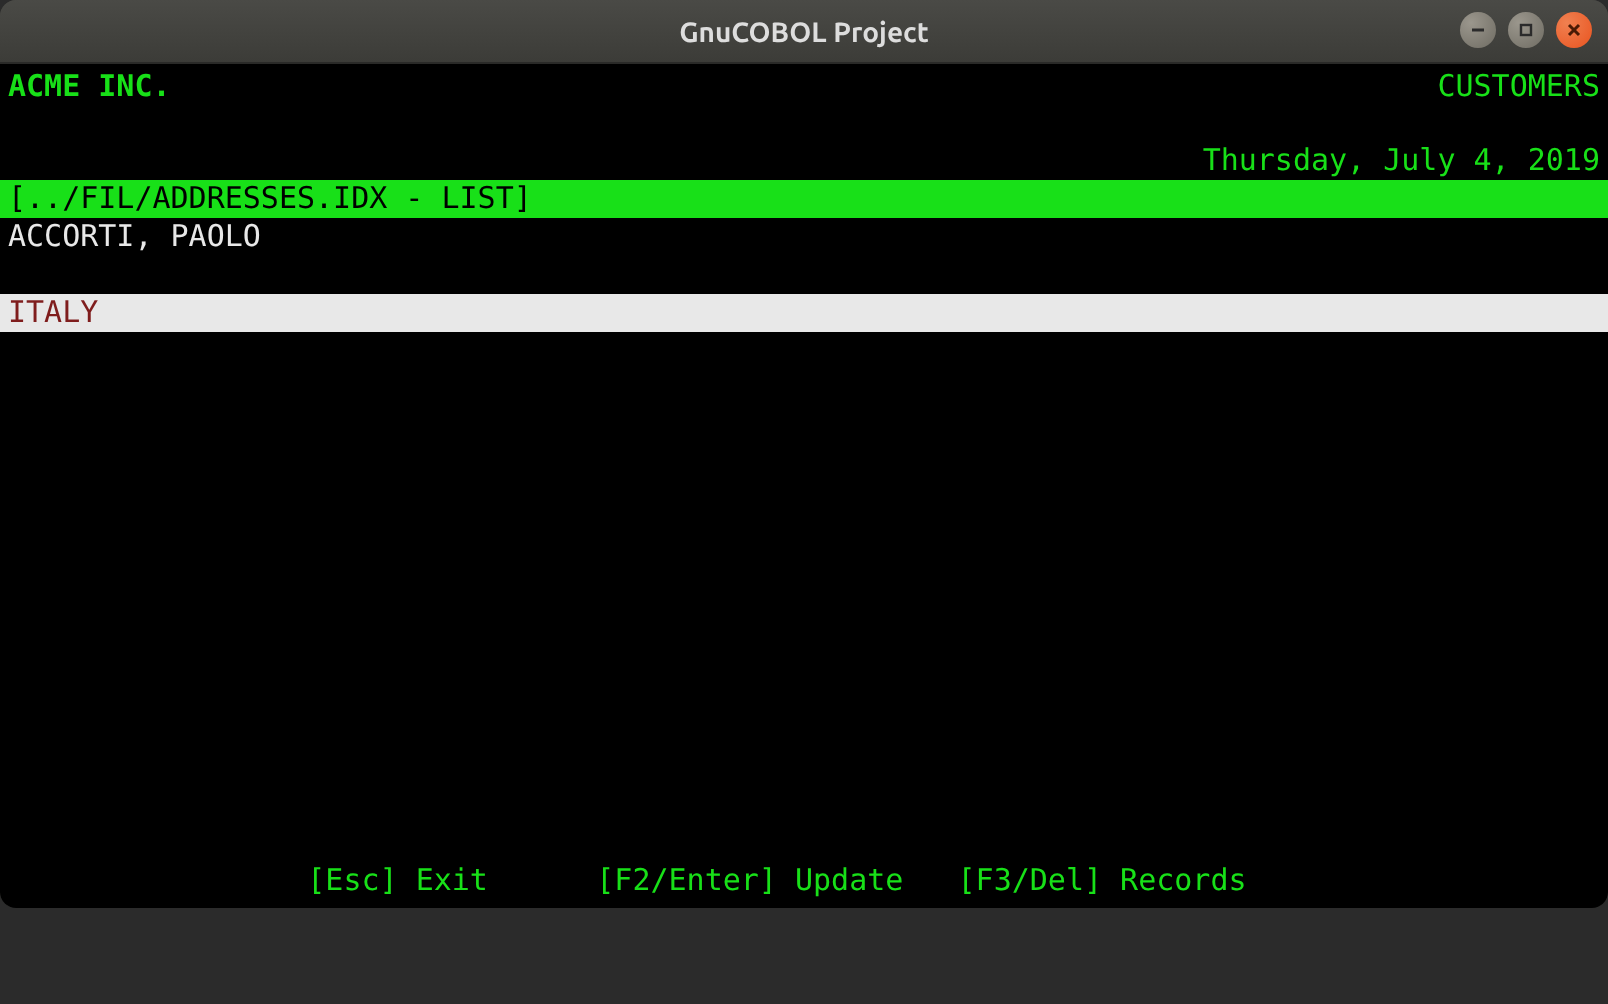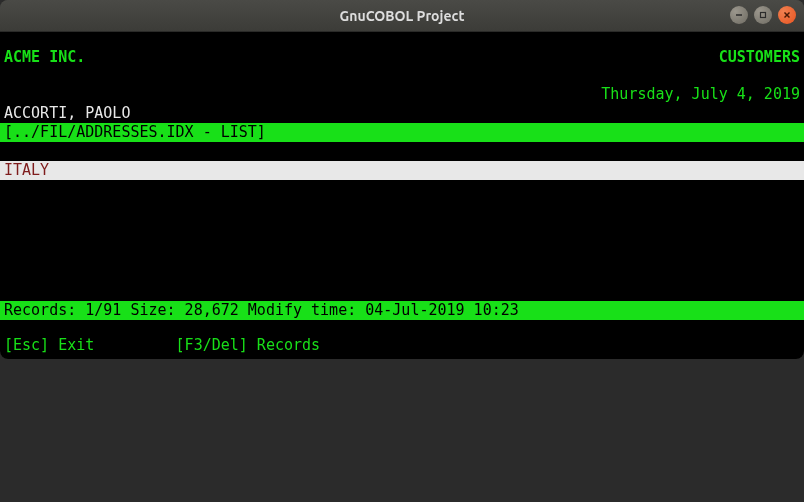--- a/index.html
+++ b/index.html
@@ -6,21 +6,21 @@
   body {
     background: #2b2b2b;
     font-family: "DejaVu Sans Mono", "Courier New", monospace;
     width: 804px;
     height: 502px;
     overflow: hidden;
     font-size: 15px;
   }
   .window {
     width: 804px;
-    height: 359px;
+    height: 454px;
     background: #3b3b37;
     border-radius: 8px;
     overflow: hidden;
     display: flex;
     flex-direction: column;
   }
   .titlebar {
     height: 32px;
     background: linear-gradient(#4a4a46, #3c3c38);
     display: flex;
@@ -65,33 +65,33 @@
     background: #000;
     color: #18e018;
     padding: 0;
     display: flex;
     flex-direction: column;
     line-height: 1.25;
     position: relative;
   }
   .row { white-space: pre; padding: 0 4px; height: 19px; }
 
-  .hdr-line { display: flex; justify-content: space-between; margin-top: 16px; }
+  .hdr-line { display: flex; justify-content: space-between; margin-top: 2px; }
   .hdr-left { color: #18e018; font-weight: bold; }
-  .hdr-right { color: #18e018; font-weight: bold; }
+  .hdr-right { color: #18e018; font-weight: normal; }
 
   .date-line { display:flex; justify-content:flex-end; margin-top:18px; color:#18e018;text-align:right; }
 
   .inv-green { background: #18e018; color: #000; }
   .inv-white { background: #e8e8e8; color: #7f1d1d; }
 
   .spacer { flex: 1; }
 
   .status-green { background: #18e018; color: #000; }
-  .fkeys { display: flex; gap: 0; color: #18e018; padding: 16px 4px 4px 4px; white-space: pre; }
+  .fkeys { display: flex; gap: 0; color: #18e018; padding: 16px 4px 4px 4px; white-space: pre; justify-content: center; }
   .fk { color: #18e018; }
 </style>
 </head>
 <body>
 
 <div class="window">
 
   <div class="titlebar">
     <div class="title">GnuCOBOL Project</div>
     <div class="win-controls">
@@ -118,28 +118,27 @@
 
     <div class="row hdr-line">
       <span class="hdr-left">ACME INC.</span>
       <span class="hdr-right">CUSTOMERS</span>
     </div>
 
     <div class="row date-line">
       <span>Thursday, July 4, 2019</span>
     </div>
 
+    <div class="row inv-green">[../FIL/ADDRESSES.IDX - LIST]</div>
+
     <div class="row" style="color:#e8e8e8;">ACCORTI, PAOLO</div>
-
-    <div class="row inv-green">[../FIL/ADDRESSES.IDX - LIST]</div>
 
     <div class="row"> </div>
 
     <div class="row inv-white">ITALY</div>
 
     <div class="spacer"></div>
 
-    <div class="row status-green">Records: 1/91 Size: 28,672 Modify time: 04-Jul-2019 10:23</div>
 
-    <div class="fkeys"><span class="fk">[Esc] Exit</span><span>   </span><span>   </span><span>   </span><span class="fk">[F3/Del] Records</span><span>   </span></div>
+    <div class="fkeys"><span class="fk">[Esc] Exit</span><span>   </span><span>   </span><span class="fk">[F2/Enter] Update</span><span>   </span><span class="fk">[F3/Del] Records</span><span>   </span></div>
 
   </div>
 </div>
 
 </body></html>

